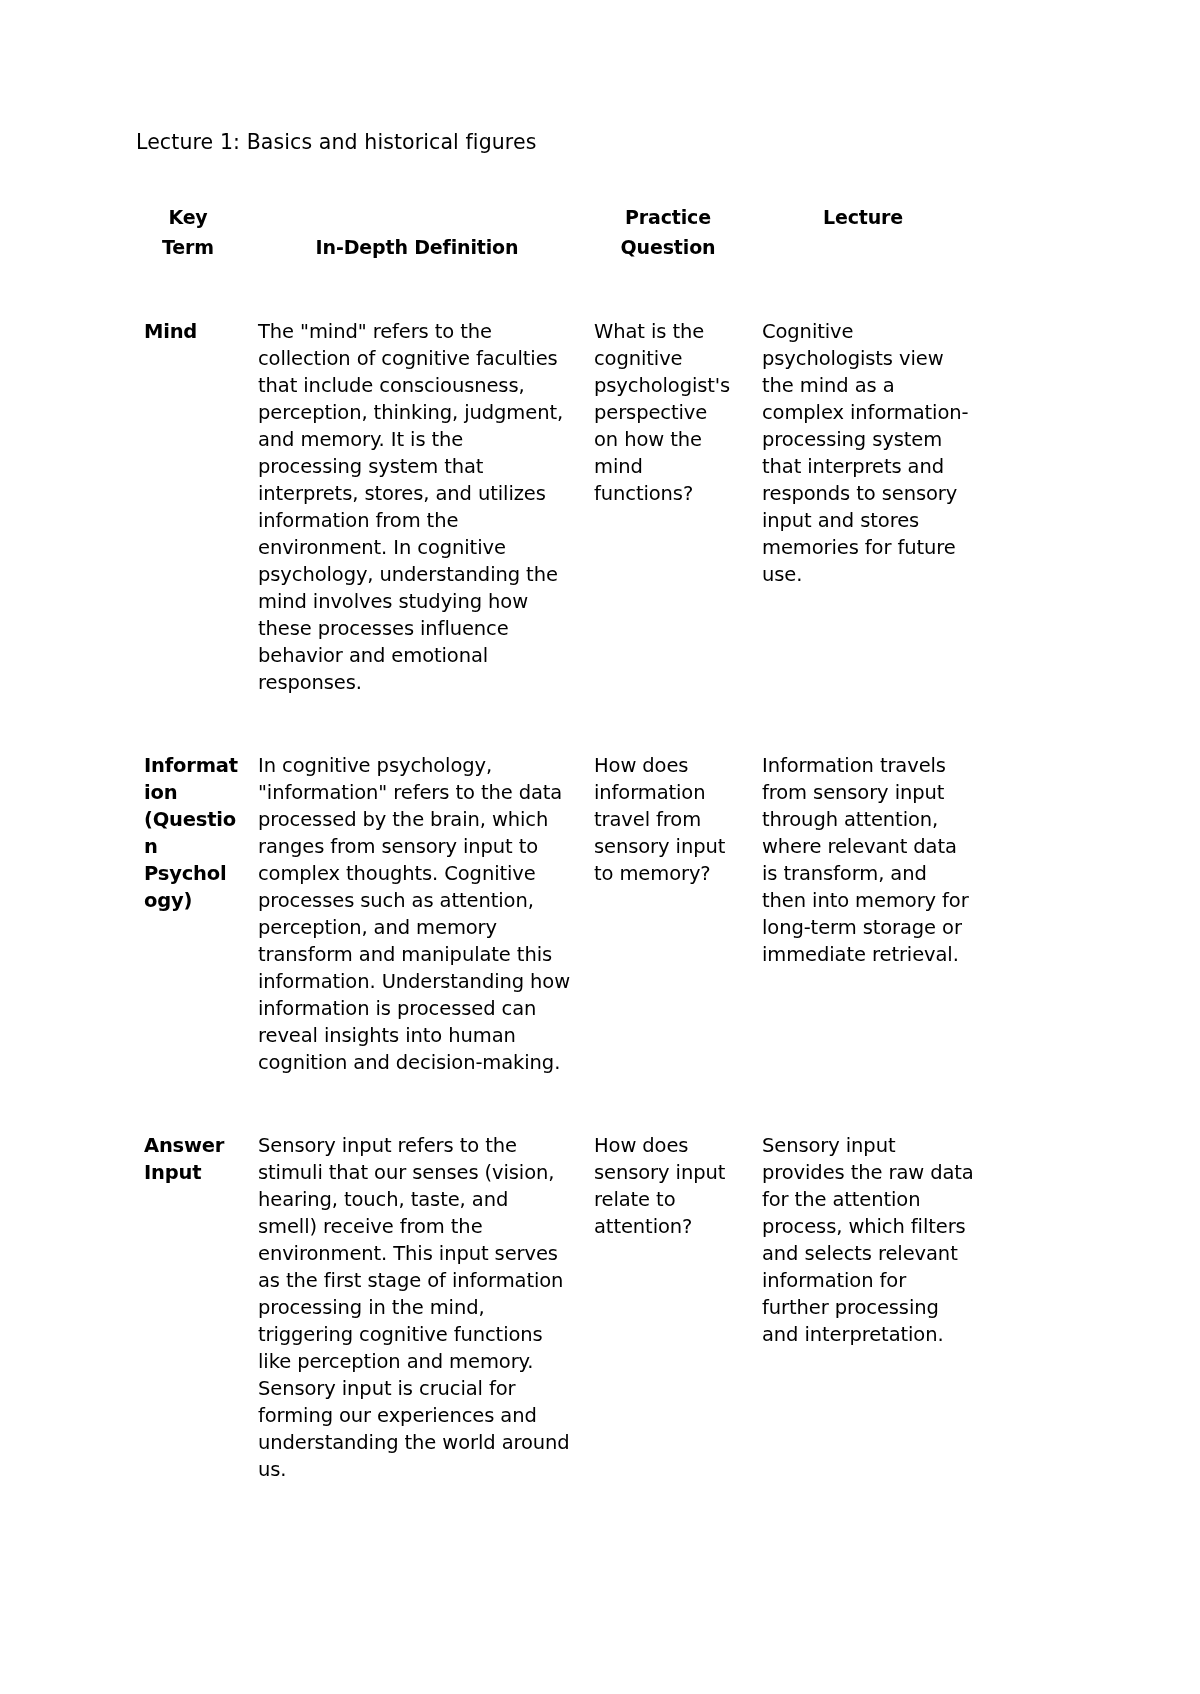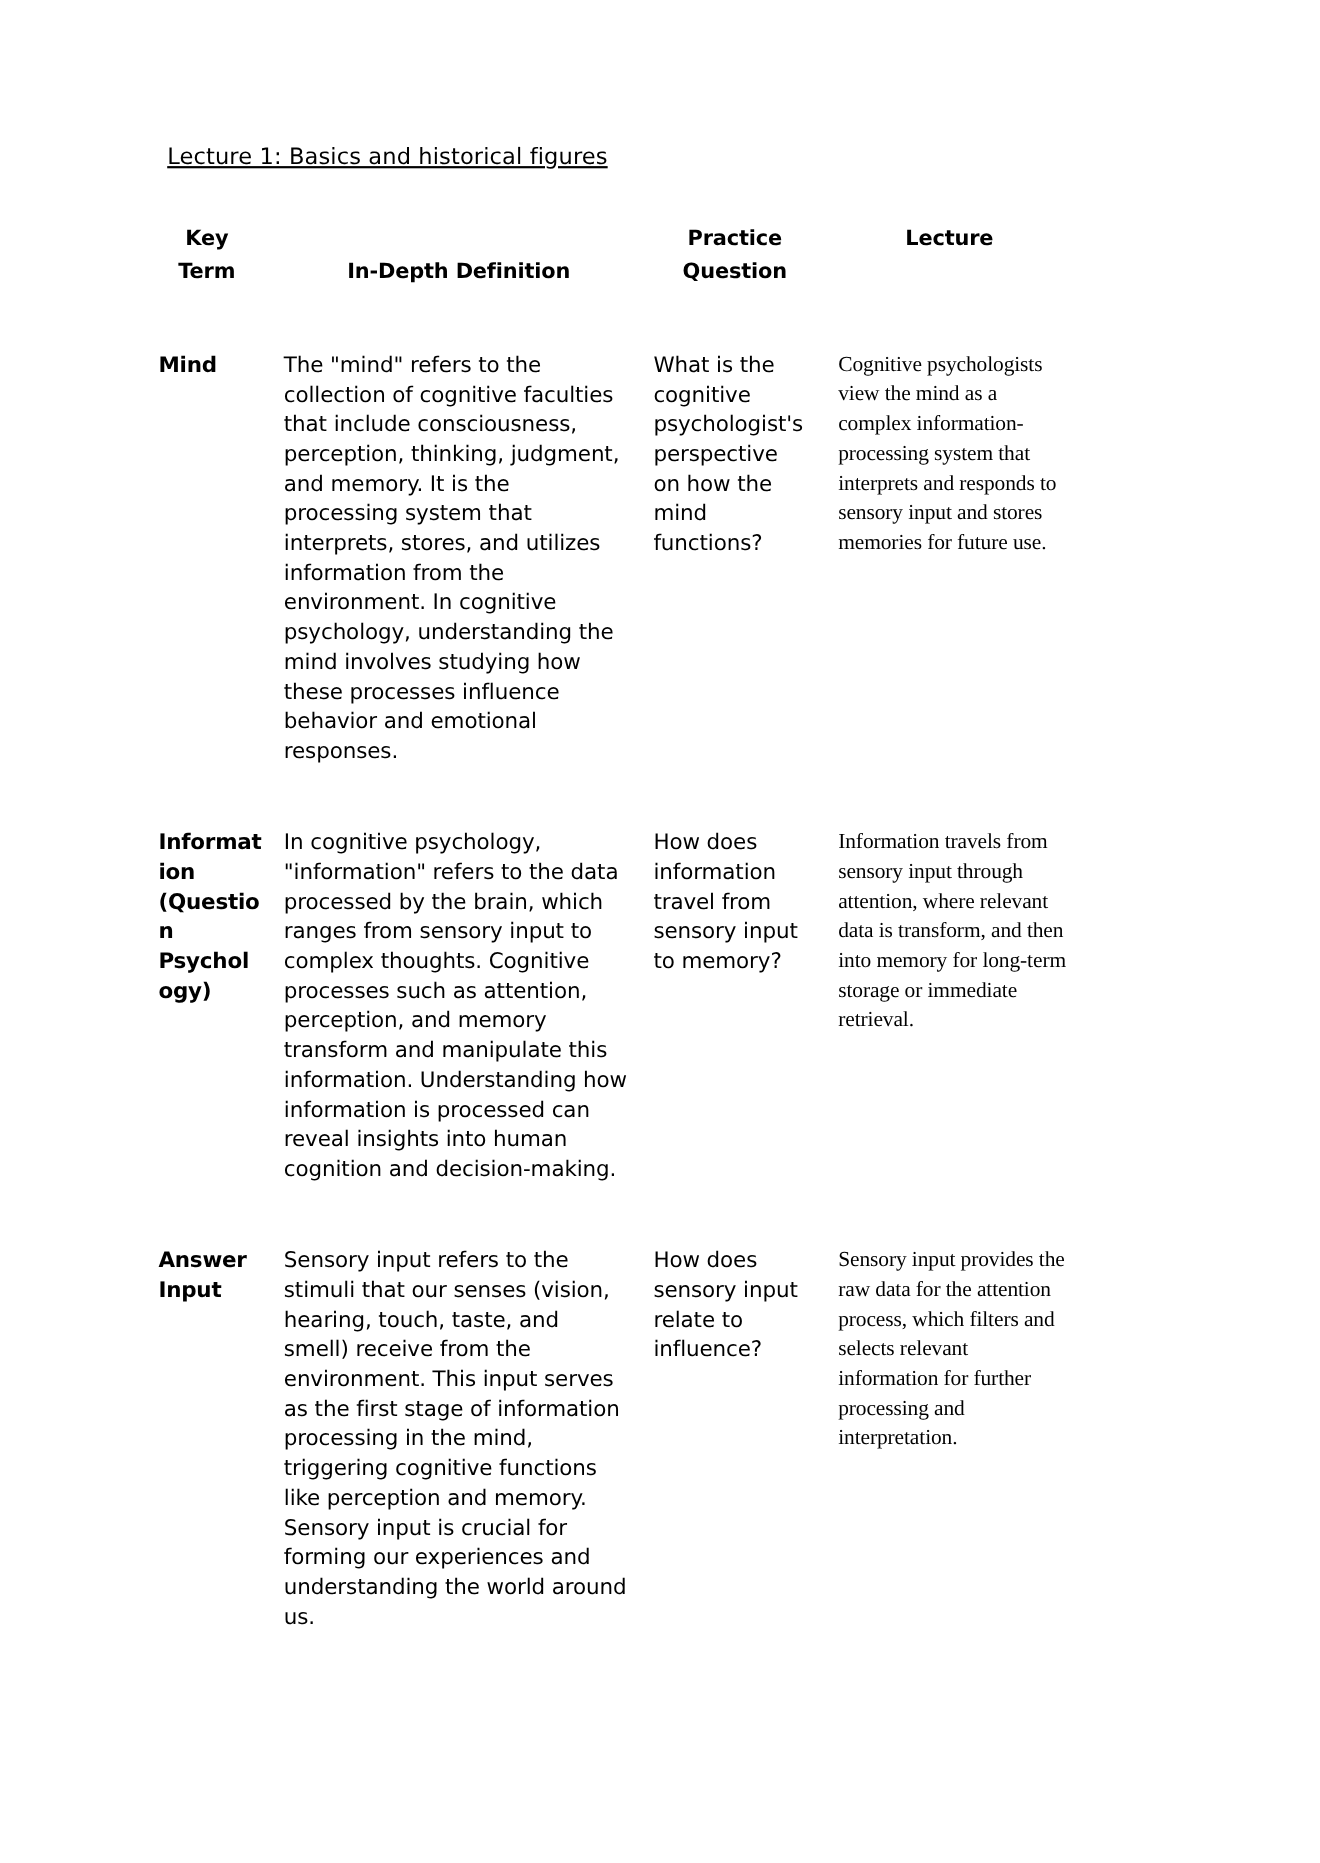--- a/index.html
+++ b/index.html
@@ -19,23 +19,22 @@
     position: relative;
     width: 1200px;
     height: 1694px;
     padding: 128px 150px 0 136px;
   }
   .doc-title {
     font-size: 20.5px;
     line-height: 28px;
     font-weight: 400;
     letter-spacing: 0.1px;
-    margin: 0 0 46px 16px;
+    margin: 0 0 46px 0;
     white-space: nowrap;
-    text-decoration: underline;
   }
 
   table.notes-table {
     border-collapse: collapse;
     width: 838px;
     table-layout: fixed;
   }
   table.notes-table col.c-term    { width: 106px; }
   table.notes-table col.c-def     { width: 344px; }
   table.notes-table col.c-quest   { width: 166px; }
@@ -67,21 +66,21 @@
 
   td.term {
     font-weight: bold;
     padding-left: 8px;
     padding-right: 4px;
     letter-spacing: -0.2px;
     word-break: break-word;
   }
   td.definition { padding-left: 16px; padding-right: 14px; }
   td.question   { padding-left: 8px;  padding-right: 16px; }
-  td.answer     { padding-left: 10px; padding-right: 0; font-family: Liberation Serif, serif; }
+  td.answer     { padding-left: 10px; padding-right: 0; }
 
   .cell-text { display: block; white-space: pre-wrap; }
 </style>
 </head>
 <body>
 
 <div class="page">
 
   <h1 class="doc-title">Lecture 1: Basics and historical figures</h1>
 
@@ -154,21 +153,21 @@
       </tr>
 
       <tr class="data-row">
         <td class="term">
             <span class="cell-text">Answer Input</span>
           </td>
         <td class="definition">
             <span class="cell-text">Sensory input refers to the stimuli that our senses (vision, hearing, touch, taste, and smell) receive from the environment. This input serves as the first stage of information processing in the mind, triggering cognitive functions like perception and memory. Sensory input is crucial for forming our experiences and understanding the world around us.</span>
           </td>
         <td class="question">
-            <span class="cell-text">How does sensory input relate to influence?</span>
+            <span class="cell-text">How does sensory input relate to attention?</span>
           </td>
         <td class="answer">
             <span class="cell-text">Sensory input provides the raw data for the attention process, which filters and selects relevant information for further processing and interpretation.</span>
           </td>
       </tr>
 
     </tbody>
   </table>
 
 </div>

